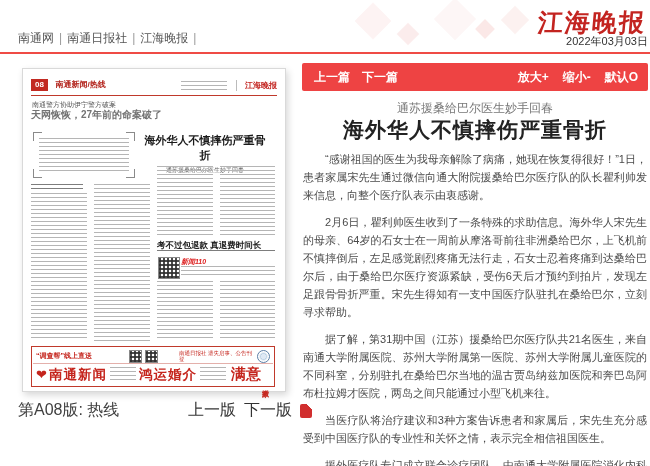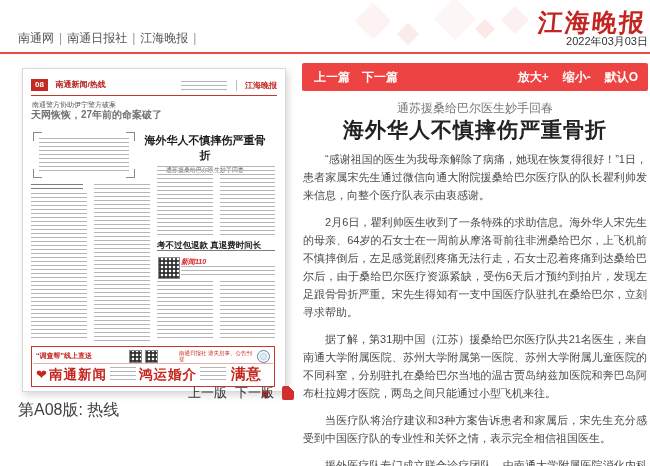--- a/index.html
+++ b/index.html
@@ -61,21 +61,21 @@
          border:1px solid #5b7ea6;background:radial-gradient(circle,#dfe9f4 30%,#aec7de 31%,transparent 60%);}
   .ad-row2{position:absolute;top:17px;left:1px;right:1px;bottom:1px;display:flex;align-items:center;}
   .heart{color:#c5251d;font-size:13px;margin:0 2px 0 3px;}
   .ad-big{font-size:13.5px;font-weight:bold;color:#c5251d;letter-spacing:1px;white-space:nowrap;}
   .ad-fill{width:26px;height:16px;margin:0 3px;}
   .ad4{display:flex;align-items:flex-end;margin-left:2px;}
   .ad4-main{font-size:15px;font-weight:bold;color:#c5251d;letter-spacing:0;}
   .ad4-sub{font-size:7px;font-weight:bold;color:#c5251d;writing-mode:vertical-rl;line-height:7px;margin-left:1px;}
 
   .thumb-footer-label{top:400px;left:18px;font-size:16px;color:#404040;}
-  .page-nav{top:384px;left:188px;font-size:13px;color:#333;font-family:Liberation Serif, serif;}
+  .page-nav{top:400px;left:188px;font-size:16px;color:#333;font-family:Liberation Serif, serif;}
   .page-nav span.lnk{cursor:pointer;margin-right:8px;}
   .pdf-icon{display:inline-block;width:12px;height:14px;background:#d12f2f;border-radius:2px;
             vertical-align:-3px;background-image:linear-gradient(225deg,#fff 4px,#d12f2f 4px);}
 
   
   .toolbar{top:63px;left:302px;width:346px;height:28px;background:#ee4343;border-radius:2px;
            color:#fff;font-size:12px;font-weight:bold;}
   .tb-left{position:absolute;left:12px;top:0;line-height:28px;}
   .tb-left span{margin-right:12px;cursor:pointer;}
   .tb-right{position:absolute;right:10px;top:0;line-height:28px;}

